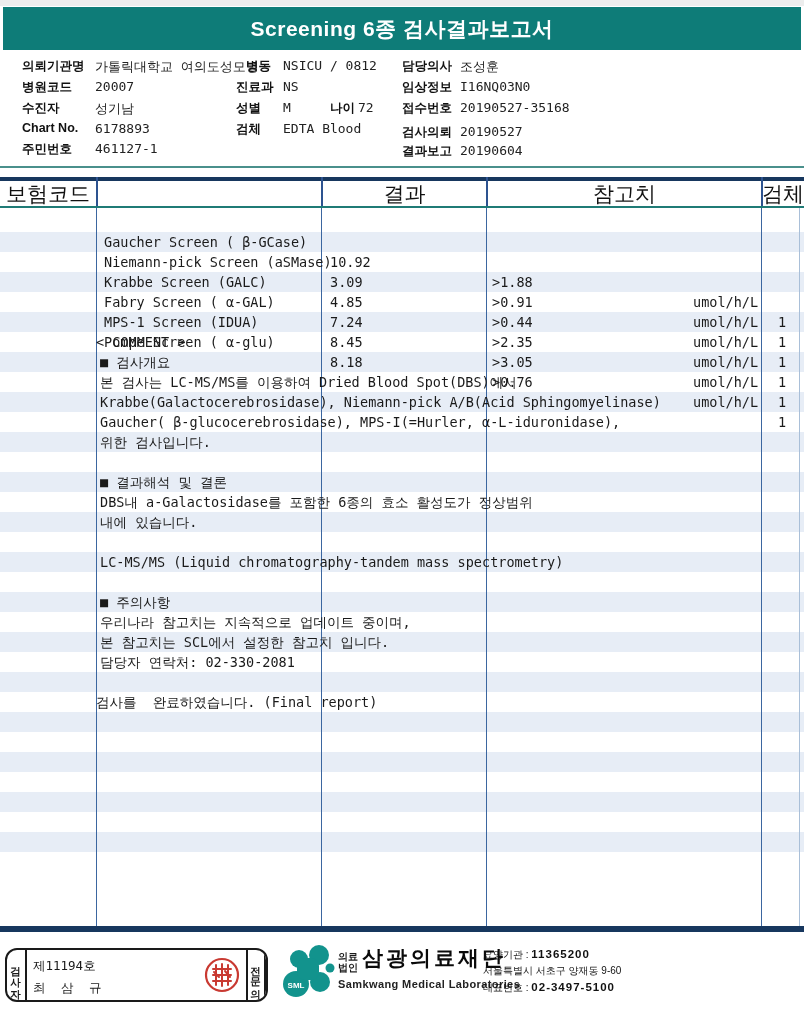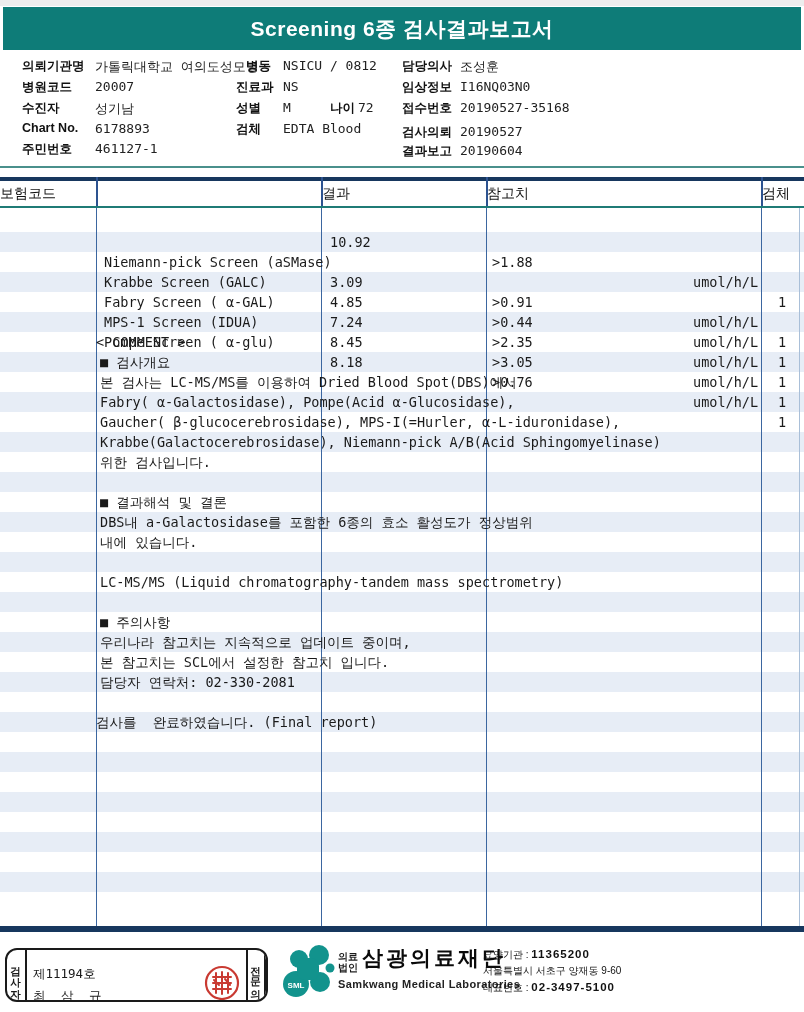--- a/index.html
+++ b/index.html
@@ -12,43 +12,43 @@
   .titlebar {
     position:absolute; left:3px; right:3px; top:7px; height:43px; background:#0e7c78;
     text-align:center; line-height:43px; color:#fff; font-weight:bold; font-size:21px;
     letter-spacing:0.5px;
   }
   .hl { position:absolute; font-size:12.5px; font-weight:bold; color:#111; white-space:pre; }
   .hv { position:absolute; font-size:13px; color:#222; font-family:"DejaVu Sans Mono", monospace; white-space:pre; }
   .tealrule { position:absolute; left:0; width:804px; height:2px; background:#4a908c; }
   .navybar  { position:absolute; left:0; width:804px; background:#17375e; }
   .th {
-    position:absolute; top:181px; height:17px; line-height:25px; 
-    font-size:14px; color:#111; z-index:2;
+    position:absolute; top:181px; height:17px; line-height:25px; text-align:center;
+    font-size:21px; color:#111; z-index:2;
   }
   .hvline { position:absolute; top:177px; height:29px; width:2px; background:#2d5390; z-index:1; }
   .tbody { position:absolute; left:0; top:208px; width:804px; height:718px; overflow:hidden; padding-top:4px; }
   .line { position:relative; height:20px; line-height:20px; font-size:13.5px;
           font-family:"DejaVu Sans Mono", monospace; white-space:pre; color:#1a1a1a; }
   .line:nth-child(even) { background:#e7edf6; }
   .line span { position:absolute; z-index:2; }
   .cn { left:104px; } .cr { left:330px; } .cf { left:492px; }
   .cu { left:693px; } .cc { left:770px; width:24px; text-align:center; }
   .cm { left:100px; }
   .vline { position:absolute; top:0; bottom:0; width:1px; background:#3b66a0; z-index:1; }
   .vline-light { background:#a9bfd8; }
   
   .sigbox { position:absolute; left:5px; top:948px; width:263px; height:54px;
             border:2px solid #1a1a1a; border-radius:12px; display:flex; overflow:hidden; }
   .role { width:20px; display:flex; align-items:center; justify-content:center;
           font-size:10.5px; font-weight:bold; writing-mode:vertical-rl; text-orientation:upright;
           letter-spacing:1px; border-right:2px solid #1a1a1a; }
   .role2 { border-left:2px solid #1a1a1a; }
   .sigcell { flex:1; position:relative; padding:5px 4px 0 6px;
-             font-family:"DejaVu Sans Mono", monospace; font-size:12.5px;margin-top:8px; }
+             font-family:"DejaVu Sans Mono", monospace; font-size:12.5px; }
   .sigcell .cert { height:22px; line-height:22px; white-space:pre; }
   .sigcell .nm   { height:22px; line-height:22px; letter-spacing:4px; white-space:pre; }
   .stamp { position:absolute; right:5px; top:6px; }
   .sign  { position:absolute; right:1px; top:2px; }
   .logo  { position:absolute; left:283px; top:944px; }
   .orgtype { position:absolute; left:338px; top:951px; font-size:10px; font-weight:bold; line-height:11px; }
   .orgname { position:absolute; left:362px; top:944px; font-size:21px; font-weight:bold;
              letter-spacing:3px; color:#0a0a0a; }
   .orgen   { position:absolute; left:338px; top:978px; font-size:11px; letter-spacing:0.4px; color:#222; font-weight:bold; }
   .finfo { position:absolute; left:483px; font-size:10px; color:#111; white-space:pre; }
@@ -103,20 +103,21 @@
   <div class="th" style="left:487px;width:275px">참고치</div>
   <div class="th" style="left:762px;width:42px">검체</div>
   <div class="hvline" style="left:96px"></div>
   <div class="hvline" style="left:321px"></div>
   <div class="hvline" style="left:486px"></div>
   <div class="hvline" style="left:761px"></div>
   <div class="tealrule" style="top:206px;background:#1f7b76"></div>
 
   <div class="tbody">
     <div class="line">
+      <span class="cn">Gaucher Screen ( β-GCase)</span>
       <span class="cr">10.92</span>
       <span class="cf">&gt;1.88</span>
       <span class="cu">umol/h/L</span>
       <span class="cc">1</span>
     </div>
     <div class="line">
       <span class="cn">Niemann-pick Screen (aSMase)</span>
       <span class="cr">3.09</span>
       <span class="cf">&gt;0.91</span>
       <span class="cu">umol/h/L</span>
@@ -147,23 +148,22 @@
       <span class="cn">Pompe Screen ( α-glu)</span>
       <span class="cr">8.18</span>
       <span class="cf">&gt;0.76</span>
       <span class="cu">umol/h/L</span>
       <span class="cc">1</span>
     </div>
 
     <div class="line"><span class="cm" style="left:96px">&lt; COMMENT &gt;</span></div>
     <div class="line"><span class="cm">■ 검사개요</span></div>
     <div class="line"><span class="cm">본 검사는 LC-MS/MS를 이용하여 Dried Blood Spot(DBS)에서</span></div>
-    <div class="line"><span class="cm">Fabry( α-Galactosidase), Pompe(Acid α-Glucosidase),</span></div>
+    <div class="line"><span class="cm">Krabbe(Galactocerebrosidase), Niemann-pick A/B(Acid Sphingomyelinase)</span></div>
     <div class="line"><span class="cm">Gaucher( β-glucocerebrosidase), MPS-I(=Hurler, α-L-iduronidase),</span></div>
-    <div class="line"><span class="cm">Krabbe(Galactocerebrosidase), Niemann-pick A/B(Acid Sphingomyelinase)</span></div>
     <div class="line"><span class="cm">위한 검사입니다.</span></div>
     <div class="line"><span class="cm"></span></div>
     <div class="line"><span class="cm">■ 결과해석 및 결론</span></div>
     <div class="line"><span class="cm">DBS내 a-Galactosidase를 포함한 6종의 효소 활성도가 정상범위</span></div>
     <div class="line"><span class="cm">내에 있습니다.</span></div>
     <div class="line"><span class="cm"></span></div>
     <div class="line"><span class="cm">LC-MS/MS (Liquid chromatography-tandem mass spectrometry)</span></div>
     <div class="line"><span class="cm"></span></div>
     <div class="line"><span class="cm">■ 주의사항</span></div>
     <div class="line"><span class="cm">우리나라 참고치는 지속적으로 업데이트 중이며,</span></div>

